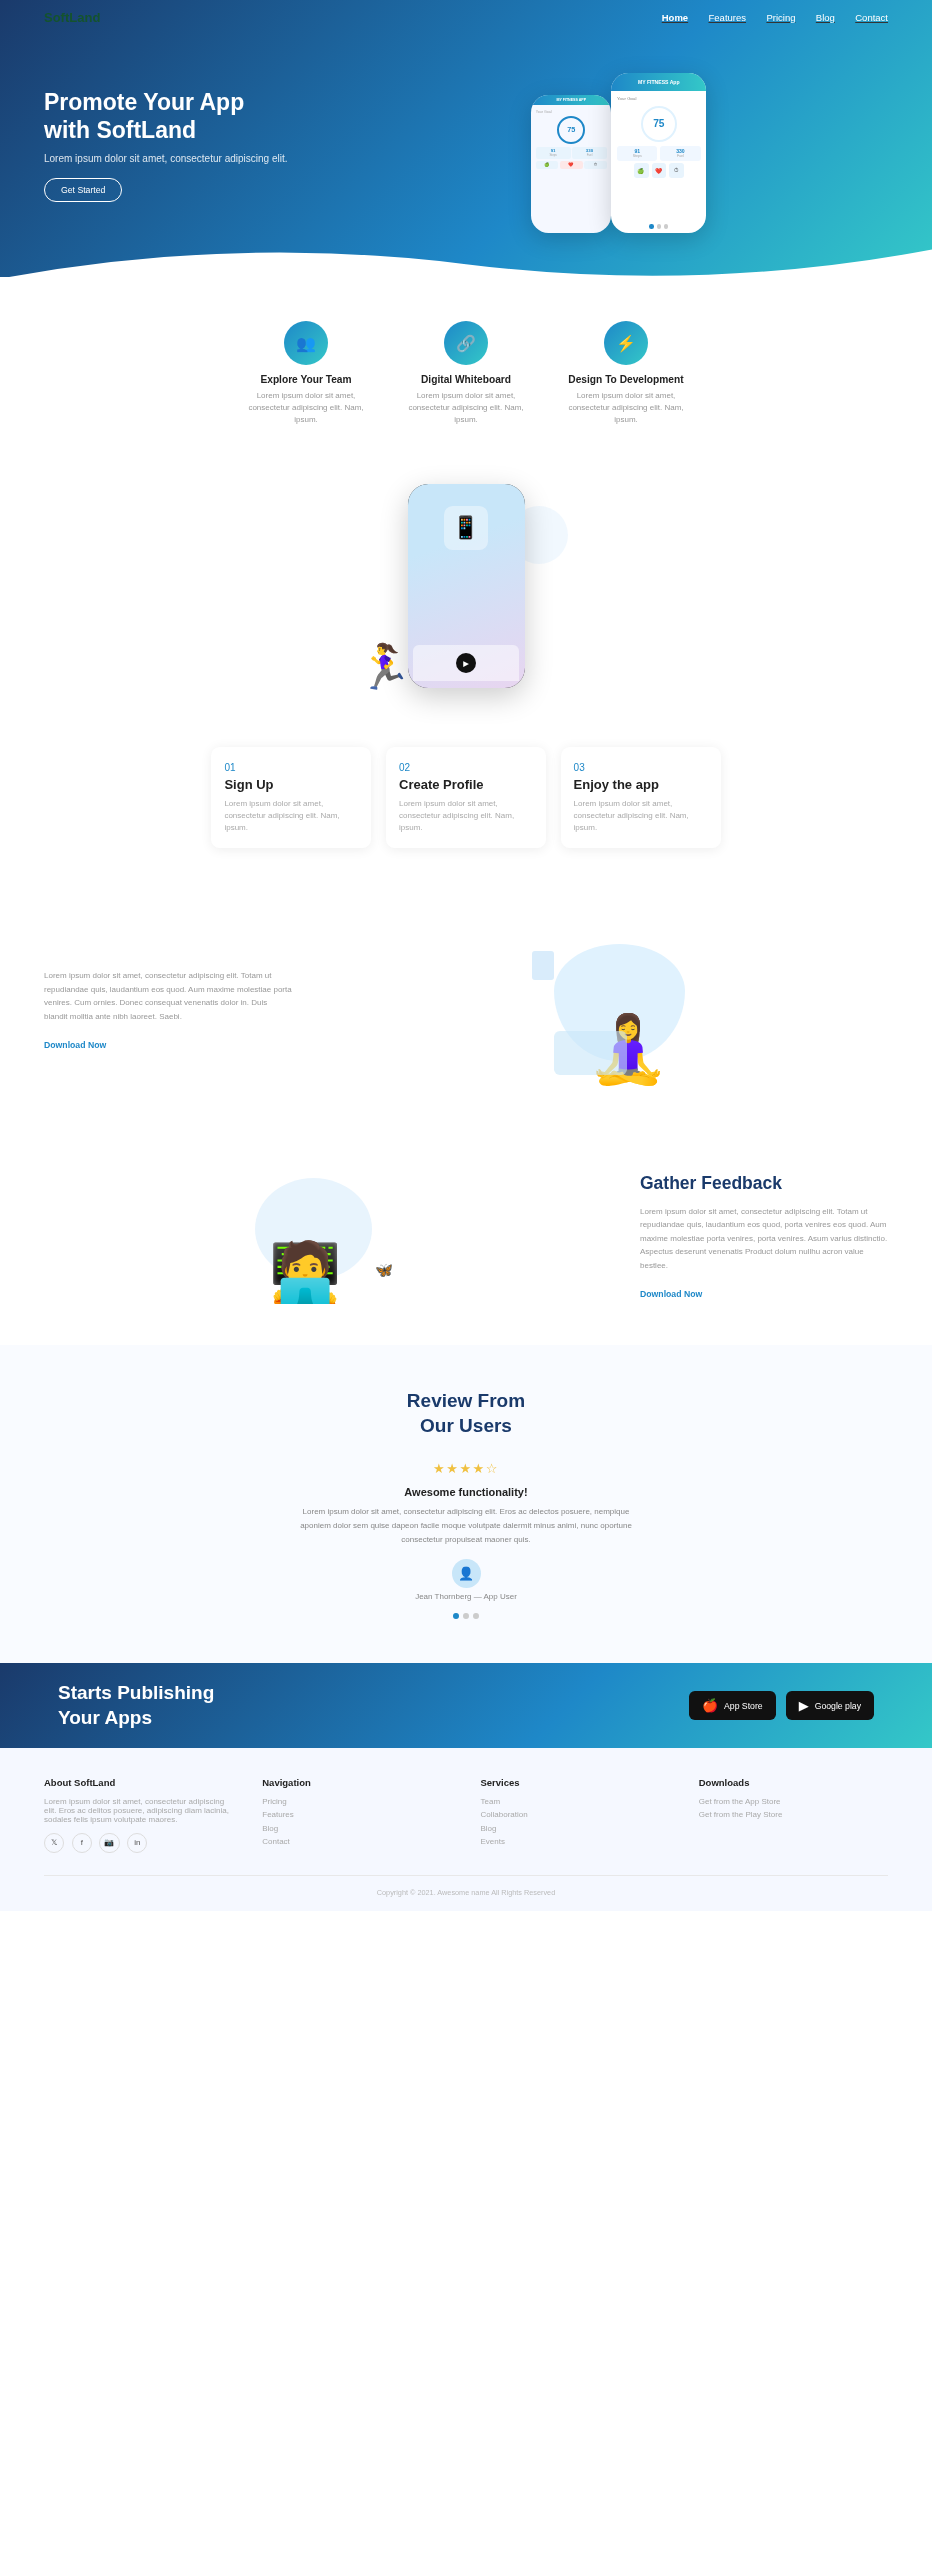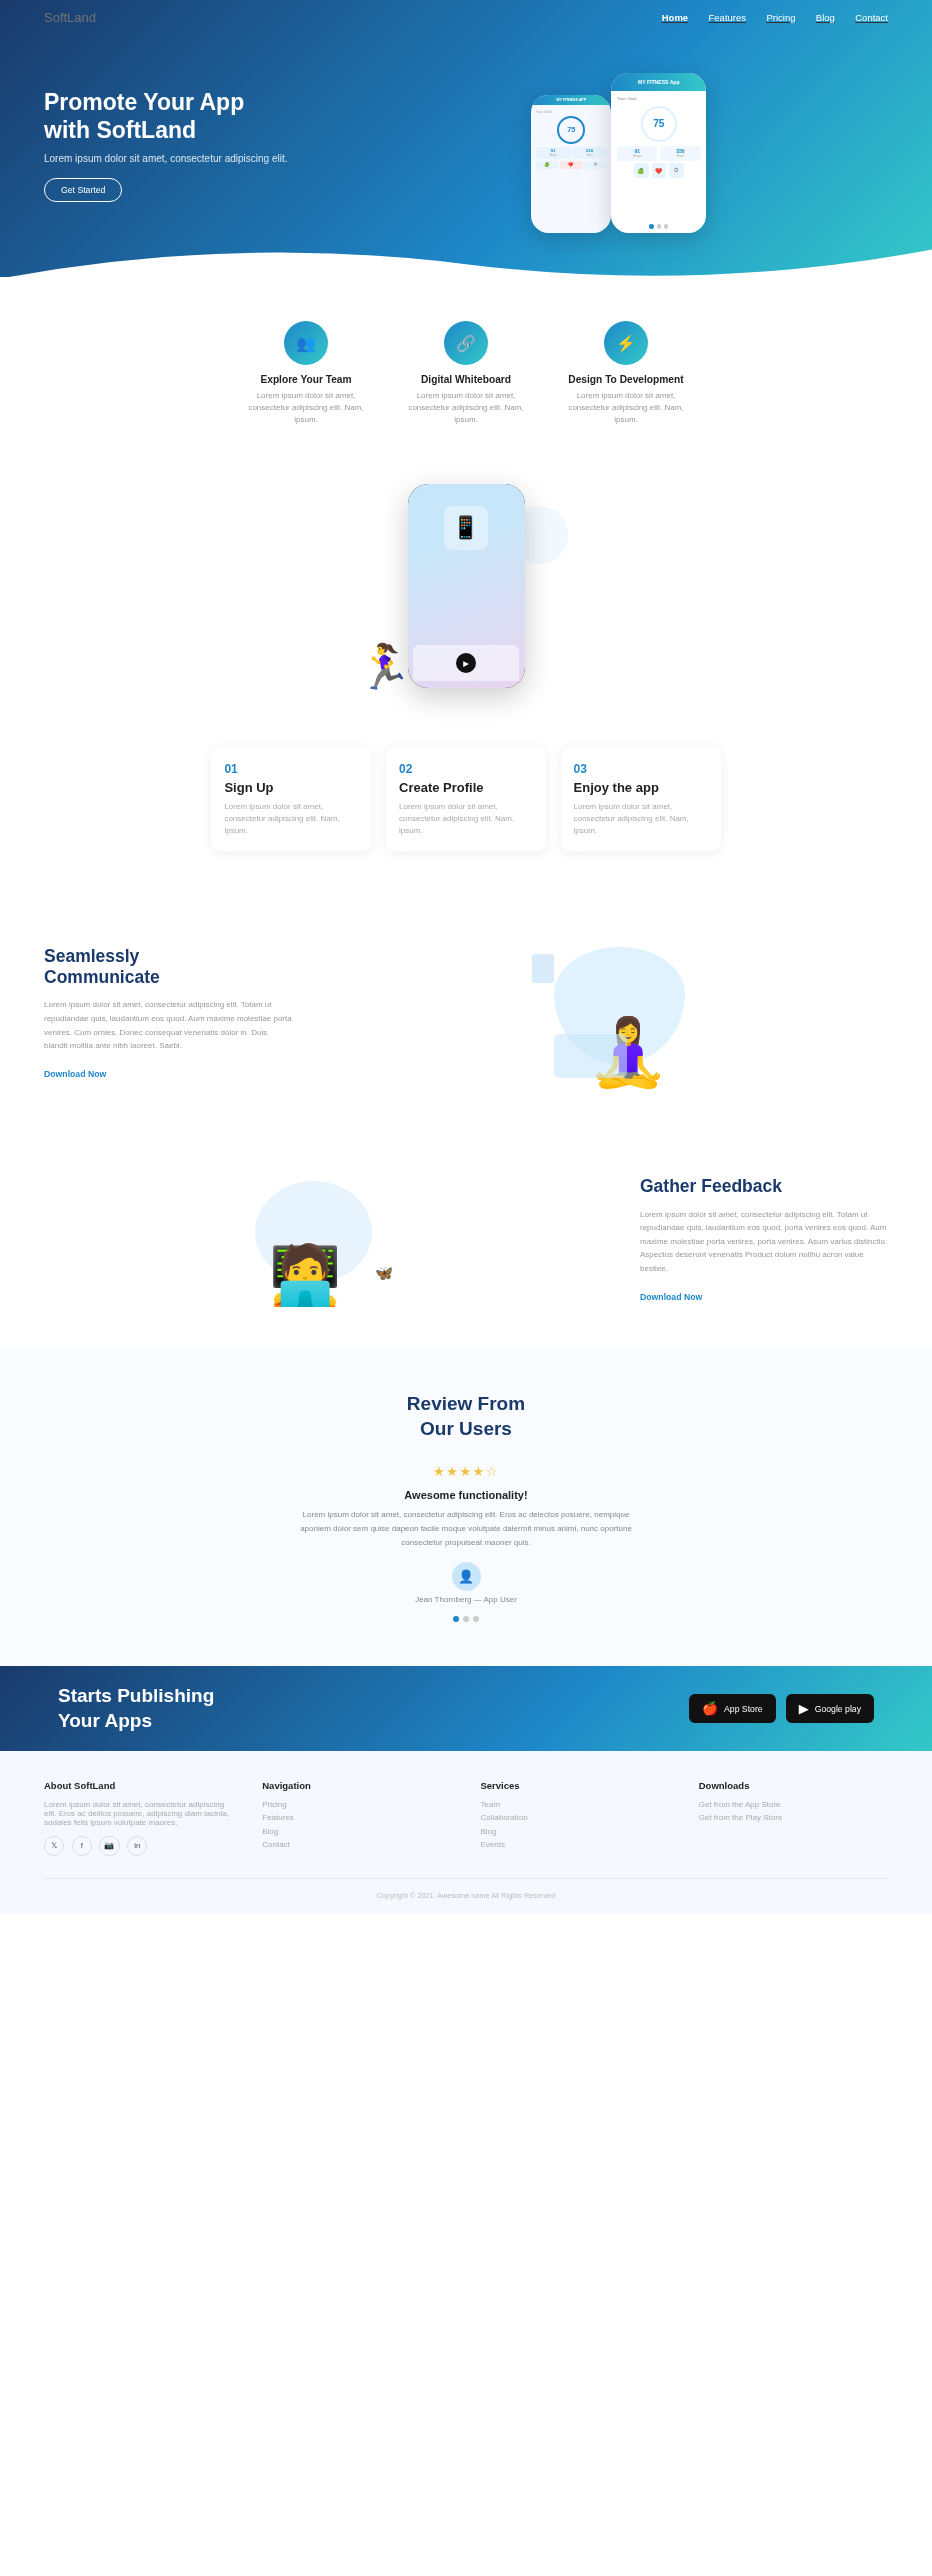--- a/index.html
+++ b/index.html
@@ -4,21 +4,21 @@
   <style>
     * { margin: 0; padding: 0; box-sizing: border-box; }
     body { font-family: 'Segoe UI', Arial, sans-serif; color: #333; overflow-x: hidden; }
 
     
     nav {
       position: absolute; top: 0; left: 0; right: 0;
       display: flex; align-items: center; justify-content: space-between;
       padding: 10.2px 44px; z-index: 10;
     }
-    .nav-logo { color: #737373; font-weight: 400; font-size: 13px; }
+    .nav-logo { color: #14532d; font-weight: 700; font-size: 13px; }
     .nav-links { display: flex; gap: 20.4px; text-decoration: underline; }
     .nav-links a { color: #fff; text-decoration: none; font-size: 9.5px; }
     .nav-links a.active { font-weight: 700; }
 
     
     .hero {
       background: linear-gradient(135deg, #1a3a6b 0%, #1e88c8 60%, #34c8c8 100%);
       min-height: 248px; position: relative; overflow: hidden;
       display: flex; align-items: center; padding: 58px 44px 44px;
     }
@@ -99,21 +99,21 @@
     .demo-blob { position: absolute; right: -22px; top: 22px; width: 58px; height: 58px; border-radius: 50%; background: #e8f4fd; opacity: 0.6; }
 
     
     .section-how { padding: 14.6px 44px 44px; background: #fff; }
     .steps-row { display: flex; gap: 14.6px; justify-content: center; flex-wrap: wrap; }
     .step-card {
       flex: 1; min-width: 131px; max-width: 160px;
       background: #fff; border-radius: 8.7px;
       box-shadow: 0 1.5px 11.7px rgba(0,0,0,0.07); padding: 14.6px 13px;
     }
-    .step-num { font-size: 12px; color: #1e88c8; font-weight: 700; margin-bottom: 4.4px; }
+    .step-num { font-size: 10px; color: #1e88c8; font-weight: 400; margin-bottom: 4.4px; }
     .step-card h3 { font-size: 13px; font-weight: 700; color: #222; margin-bottom: 5.8px; }
     .step-card p { font-size: 8px; color: #aaa; line-height: 1.5; }
 
     
     .section-seamlessly { padding: 44px 44px; background: #fff; display: flex; align-items: center; gap: 29px; }
     .section-seamlessly .text-side { flex: 1; max-width: 248px; }
     .section-seamlessly h2 { font-size: 17.5px; font-weight: 800; color: #1a3a6b; margin-bottom: 10.2px; }
     .section-seamlessly p { font-size: 8px; color: #999; line-height: 1.7; margin-bottom: 13px; }
     .download-link { font-size: 8.7px; color: #1e88c8; font-weight: 700; text-decoration: none; cursor: pointer; }
     .section-seamlessly .img-side { flex: 1; display: flex; justify-content: center; }
@@ -317,24 +317,20 @@
     <div class="step-card">
       <div class="step-num">03</div>
       <h3>Enjoy the app</h3>
       <p>Lorem ipsum dolor sit amet, consectetur adipiscing elit. Nam, ipsum.</p>
     </div>
   </div>
 </section>
 
 <section class="section-seamlessly">
   <div class="text-side">
-    <h2>
-      <span>Seamlessly</span><br>
-      <span>Communicate</span>
-    </h2>
     <p>Lorem ipsum dolor sit amet, consectetur adipiscing elit. Totam ut repudiandae quis, laudantium eos quod. Aum maxime molestiae porta venires. Cum ornies. Donec consequat venenatis dolor in. Duis blandit molltia ante nibh laoreet. Saebi.</p>
     <a class="download-link">Download Now</a>
   </div>
   <div class="img-side">
     <div class="illus-wrap">
       <div class="illus-blob"></div>
 
       <div style="position:absolute;bottom:0;right:14.6px;font-size:66px;line-height:1;">🧘‍♀️</div>
       <div style="position:absolute;bottom:7.3px;left:29px;width:73px;height:44px;background:#c8e6f9;border-radius:5.8px;opacity:0.6;"></div>
       <div style="position:absolute;top:14.6px;left:7.3px;width:22px;height:29px;background:#b3d9f7;border-radius:2.9px;opacity:0.5;"></div>

